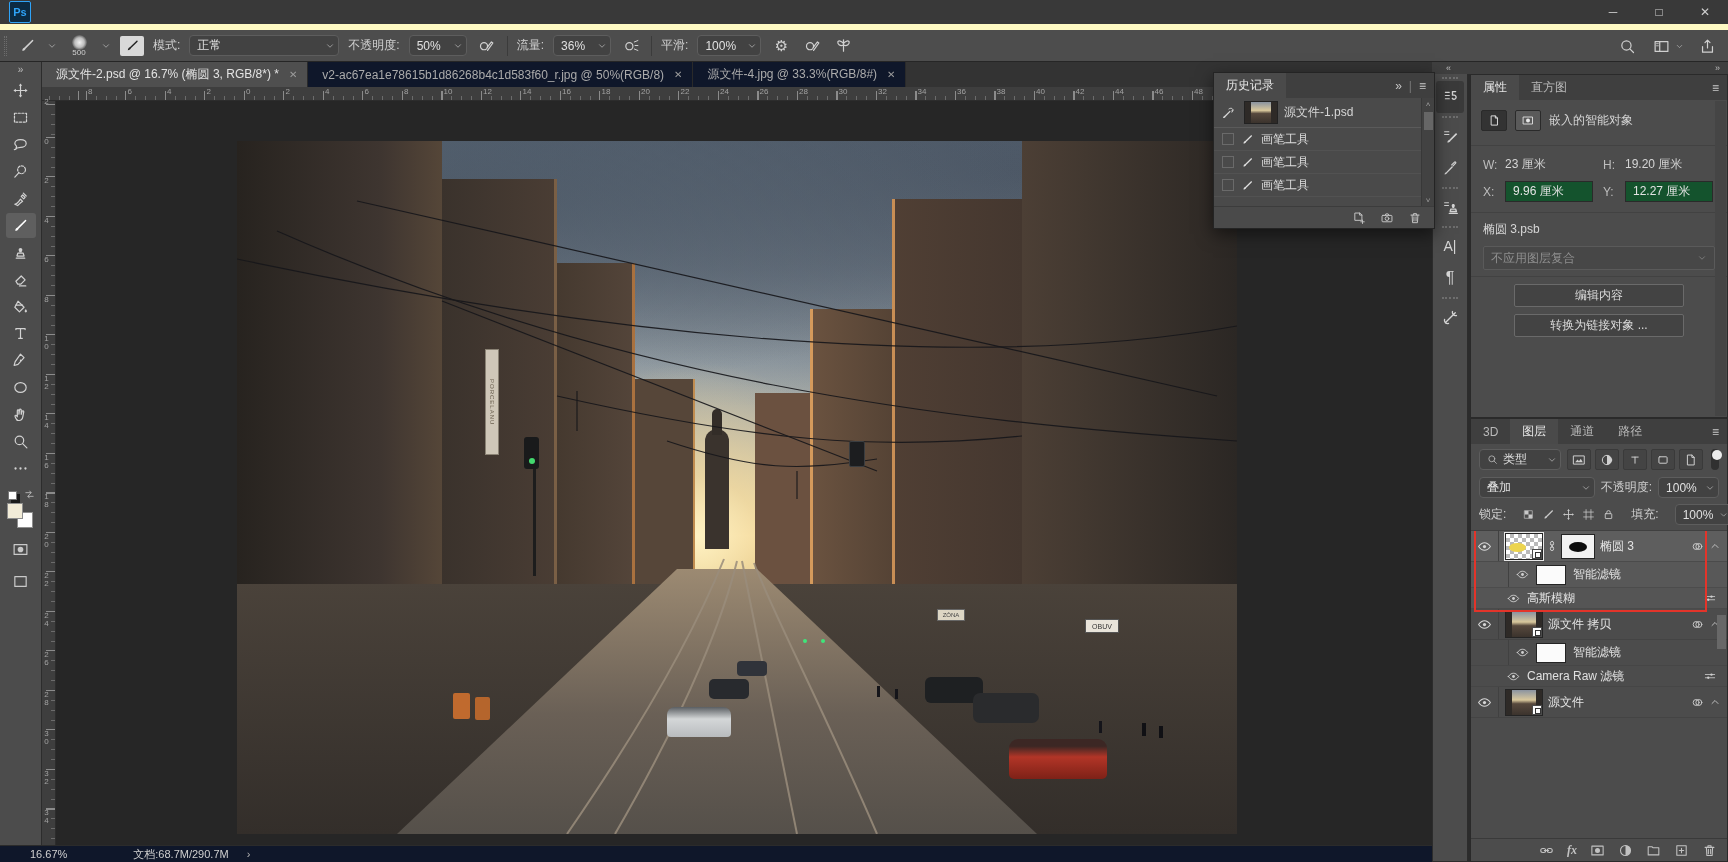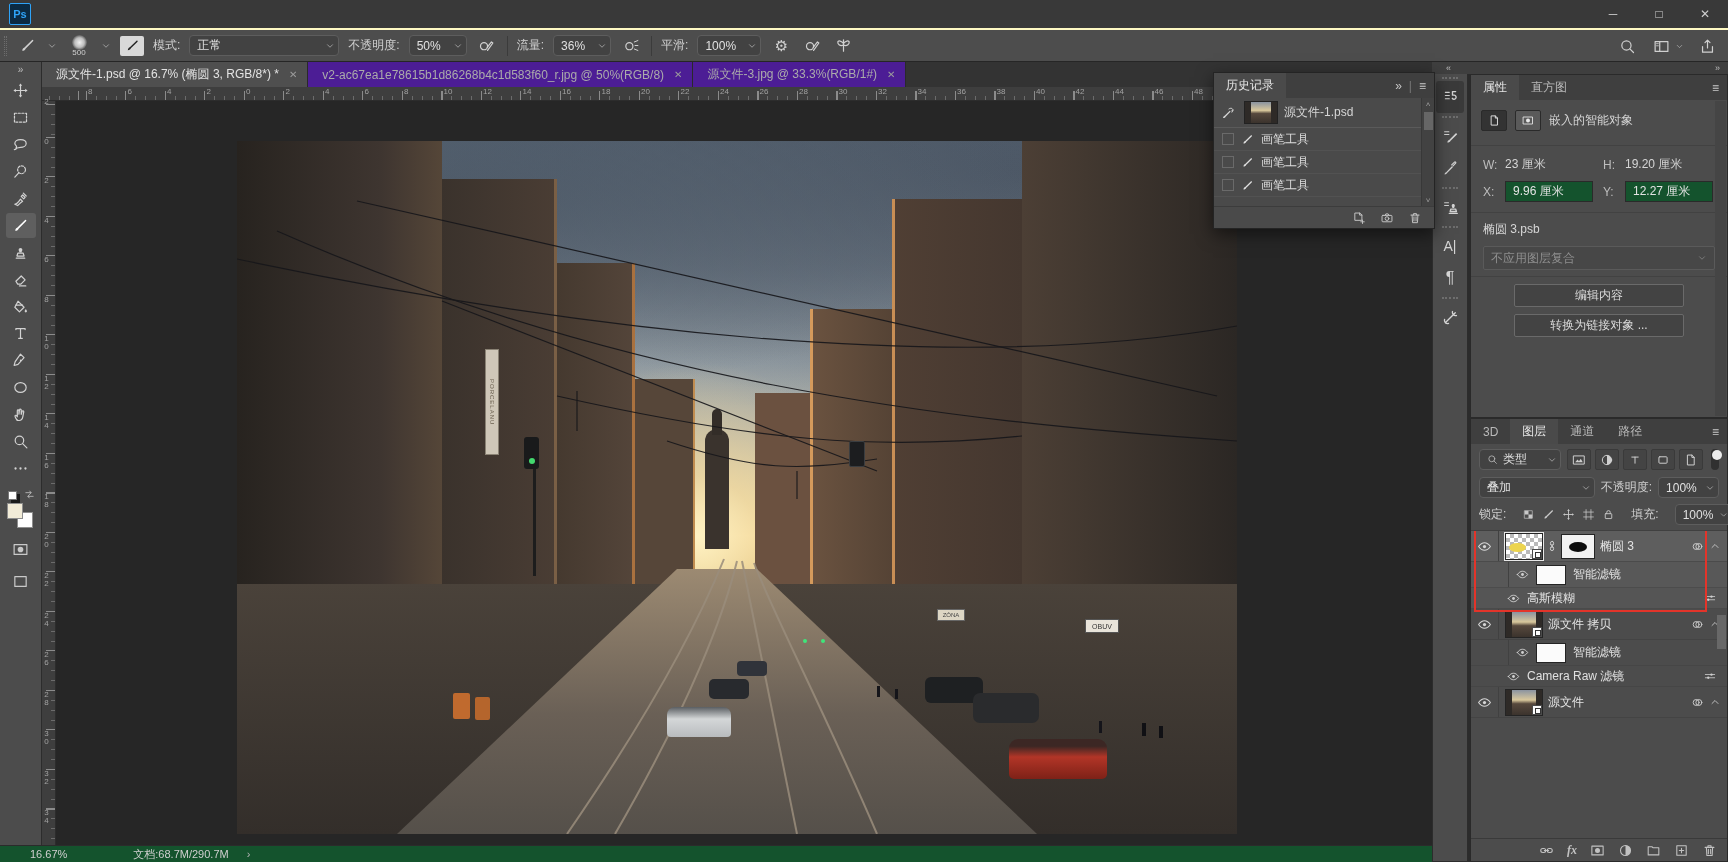--- a/index.html
+++ b/index.html
@@ -1,20 +1,20 @@
 <!DOCTYPE html>
 <html><head>
 <meta charset="utf-8">
 <style>
 *{box-sizing:border-box}
 html,body{margin:0;padding:0}
 body{width:1728px;height:862px;position:relative;background:#2b2b2b;font-family:"Liberation Sans","DejaVu Sans",sans-serif;color:#d6d6d6;overflow:hidden}
 svg.ic{display:block;stroke:currentColor;fill:none;stroke-width:1.7;stroke-linecap:round;stroke-linejoin:round}
 
-#menubar{position:absolute;left:0;top:0;width:1728px;height:30px;background:#393939;border-bottom:2px solid #fef9c3;display:flex;align-items:center}
+#menubar{position:absolute;left:0;top:0;width:1728px;height:30px;background:#393939;border-bottom:6px solid #fef9c3;display:flex;align-items:center}
 #ps-logo{width:22px;height:22px;margin:0 12px 0 9px;background:#0c2b43;border:1px solid #2fa3f7;color:#2fa3f7;font-size:11px;font-weight:bold;display:flex;align-items:center;justify-content:center;border-radius:2px}
 .menu-item{padding:0 11px;font-size:13px;color:#dcdcdc;line-height:30px;white-space:nowrap}
 #win-controls{margin-left:auto;display:flex}
 .winbtn{width:46px;height:30px;display:flex;align-items:center;justify-content:center;font-size:12px;color:#cfcfcf}
 
 #optionsbar{position:absolute;left:0;top:30px;width:1728px;height:32px;background:#4d4d4d;border-bottom:1px solid #262626;display:flex;align-items:center;gap:9px;padding-left:4px}
 .ob-label{font-size:12px;color:#cfcfcf;white-space:nowrap}
 .vsep{width:1px;height:20px;background:#3b3b3b}
 .sel{display:flex;align-items:center;justify-content:space-between;background:#424242;border:1px solid #5d5d5d;height:21px;padding:0 3px 0 7px;border-radius:4px;font-size:12px;color:#e0e0e0;gap:6px}
 .sel svg{width:10px;height:10px;color:#bdbdbd}
@@ -35,41 +35,41 @@
 #color-ctrl{margin:10px auto 0;width:28px;position:relative;height:38px}
 #mini-defaults{position:absolute;left:1px;top:0;width:9px;height:9px;background:#fff;border:1px solid #777;box-shadow:3px 3px 0 #1b1b1b}
 #swap-arrows{position:absolute;right:0;top:-2px;color:#c9c9c9}
 #swap-arrows svg{width:11px;height:11px}
 #fg-swatch{position:absolute;left:0;top:12px;width:16px;height:16px;border:1px solid #8e8e8e;z-index:2}
 #bg-swatch{position:absolute;left:10px;top:21px;width:16px;height:16px;border:1px solid #8e8e8e;background:#fff}
 .tb-bottom{width:30px;height:24px;margin:8px auto 0;display:flex;align-items:center;justify-content:center;color:#c9c9c9}
 .tb-bottom svg{width:17px;height:17px}
 
 #doc-tabs{position:absolute;left:42px;top:62px;width:1390px;height:25px;background:#333;display:flex;align-items:stretch;overflow:hidden}
-.doc-tab{display:flex;align-items:center;gap:10px;padding:0 10px 0 14px;font-size:12px;color:#ababab;background:#4c1d95;border-right:1px solid #2a2a2a;white-space:nowrap}
+.doc-tab{display:flex;align-items:center;gap:10px;padding:0 10px 0 14px;font-size:12px;color:#ababab;background:#0f172a;border-right:1px solid #2a2a2a;white-space:nowrap}
 .doc-tab.active{background:#4f4f4f;color:#e3e3e3}
 .tab-close{font-size:10px;color:#9c9c9c}
 
 #hruler{position:absolute;left:42px;top:87px;width:1390px;height:14px;background:#3e3e3e;border-bottom:1px solid #2c2c2c;
 background-image:repeating-linear-gradient(90deg,#8b8b8b 0 1px,transparent 1px 39.5px),repeating-linear-gradient(90deg,#6b6b6b 0 1px,transparent 1px 9.875px);
 background-size:auto 9px,auto 4px;background-position:44px bottom,44px bottom;background-repeat:repeat-x}
 #vruler{position:absolute;left:42px;top:101px;width:14px;height:744px;background:#3e3e3e;border-right:1px solid #2c2c2c;
 background-image:repeating-linear-gradient(180deg,#8b8b8b 0 1px,transparent 1px 39.5px),repeating-linear-gradient(180deg,#6b6b6b 0 1px,transparent 1px 9.875px);
 background-size:9px auto,4px auto;background-position:right 36px,right 36px;background-repeat:repeat-y}
 .rl{position:absolute;font-size:8px;line-height:8px;color:#a2a2a2}
 #vruler .rl{left:1px;width:7px;word-break:break-all;text-align:center}
 #viewport{position:absolute;left:56px;top:101px;width:1376px;height:744px;background:#262626}
 
 #photo{position:absolute;left:181px;top:40px;width:1000px;height:693px;overflow:hidden;background:
 radial-gradient(circle at 46% 57%,rgba(255,243,196,.95) 0%,rgba(255,226,160,.55) 9%,rgba(255,220,150,0) 26%),
 linear-gradient(180deg,#5f6d7c 0%,#74808c 18%,#96a0a6 32%,#b8b5a5 43%,#d9cba3 52%,#ecd9a9 57%,#decb99 61%,#c7b58c 64%,#8a7a66 66%,#4a423c 70%,#3a3430 100%)}
 #photo .p{position:absolute}
 .win-v{background-image:repeating-linear-gradient(90deg,rgba(255,210,150,.16) 0 3px,transparent 3px 14px),repeating-linear-gradient(180deg,rgba(0,0,0,.25) 0 2px,transparent 2px 17px)}
 
-#statusbar{position:absolute;left:0;top:845px;width:1432px;height:17px;background:#14532d;border-top:1px solid #2b2b2b;display:flex;align-items:center;font-size:11px;color:#cfcfcf}
+#statusbar{position:absolute;left:0;top:845px;width:1432px;height:17px;background:#0f172a;border-top:1px solid #2b2b2b;display:flex;align-items:center;font-size:11px;color:#cfcfcf}
 
 #history{position:absolute;left:1213px;top:72px;width:222px;height:157px;background:#4a4a4a;border:1px solid #242424;box-shadow:0 5px 16px rgba(0,0,0,.5);z-index:40;display:flex;flex-direction:column}
 .panel-head{height:25px;background:#3f3f3f;display:flex;align-items:stretch;flex:0 0 auto}
 .panel-tab{padding:0 12px;font-size:12px;color:#b9b9b9;display:flex;align-items:center;white-space:nowrap}
 .panel-tab.active{background:#4a4a4a;color:#e6e6e6}
 .panel-head .ph-right{margin-left:auto;display:flex;align-items:center;gap:7px;padding-right:8px;color:#c9c9c9;font-size:12px}
 #hist-rows{position:relative;flex:1 1 auto}
 .hist-row{display:flex;align-items:center;height:23px;padding-left:6px;gap:7px;font-size:12px;color:#dedede;border-bottom:1px solid rgba(90,90,90,.5)}
 #hist-src{height:30px;display:flex;align-items:center;gap:6px;padding-left:4px;font-size:12px;border-bottom:1px solid #5a5a5a}
 #hist-src .mini-photo{width:34px;height:23px;border:1px solid #222}
@@ -552,29 +552,29 @@
     </div>
   <div class="tb-bottom">
       <svg class="ic">
         <use href="#i-screen"></use>
       </svg>
     </div>
 </div>
 
 <div id="doc-tabs">
     <div class="doc-tab active">
-      <span>源文件-1.psd @ 16.7% (椭圆 3, RGB/8*) *</span>
+      <span>源文件-2.psd @ 16.7% (椭圆 3, RGB/8*) *</span>
       <span class="tab-close">✕</span>
     </div>
     <div class="doc-tab">
       <span>v2-ac67ea1e78615b1d86268b4c1d583f60_r.jpg @ 50%(RGB/8)</span>
       <span class="tab-close">✕</span>
     </div>
     <div class="doc-tab">
-      <span>源文件-3.jpg @ 33.3%(RGB/1#)</span>
+      <span>源文件-4.jpg @ 33.3%(RGB/8#)</span>
       <span class="tab-close">✕</span>
     </div>
   </div>
 <div id="hruler">
     <div class="rl" style="left: 46px; top: 1px;">8</div>
     <div class="rl" style="left: 85.5px; top: 1px;">6</div>
     <div class="rl" style="left: 125px; top: 1px;">4</div>
     <div class="rl" style="left: 164.5px; top: 1px;">2</div>
     <div class="rl" style="left: 204px; top: 1px;">0</div>
     <div class="rl" style="left: 243.5px; top: 1px;">2</div>

